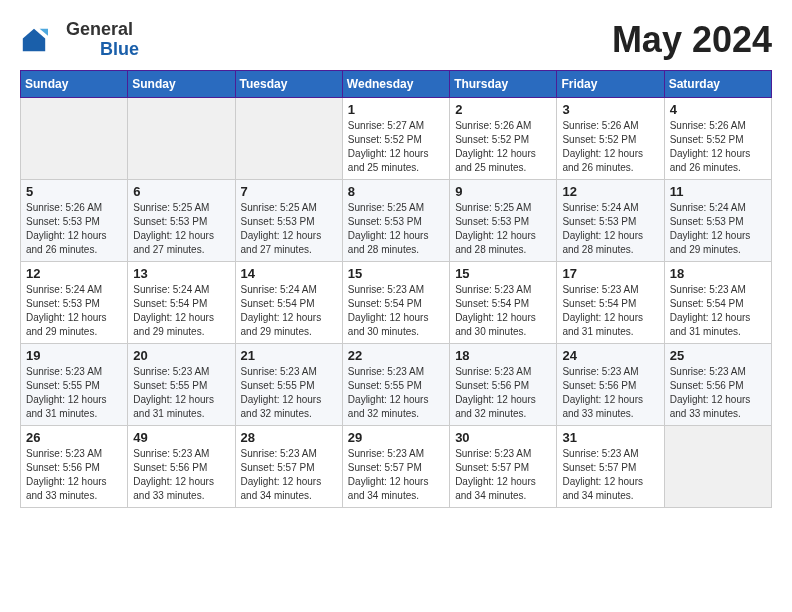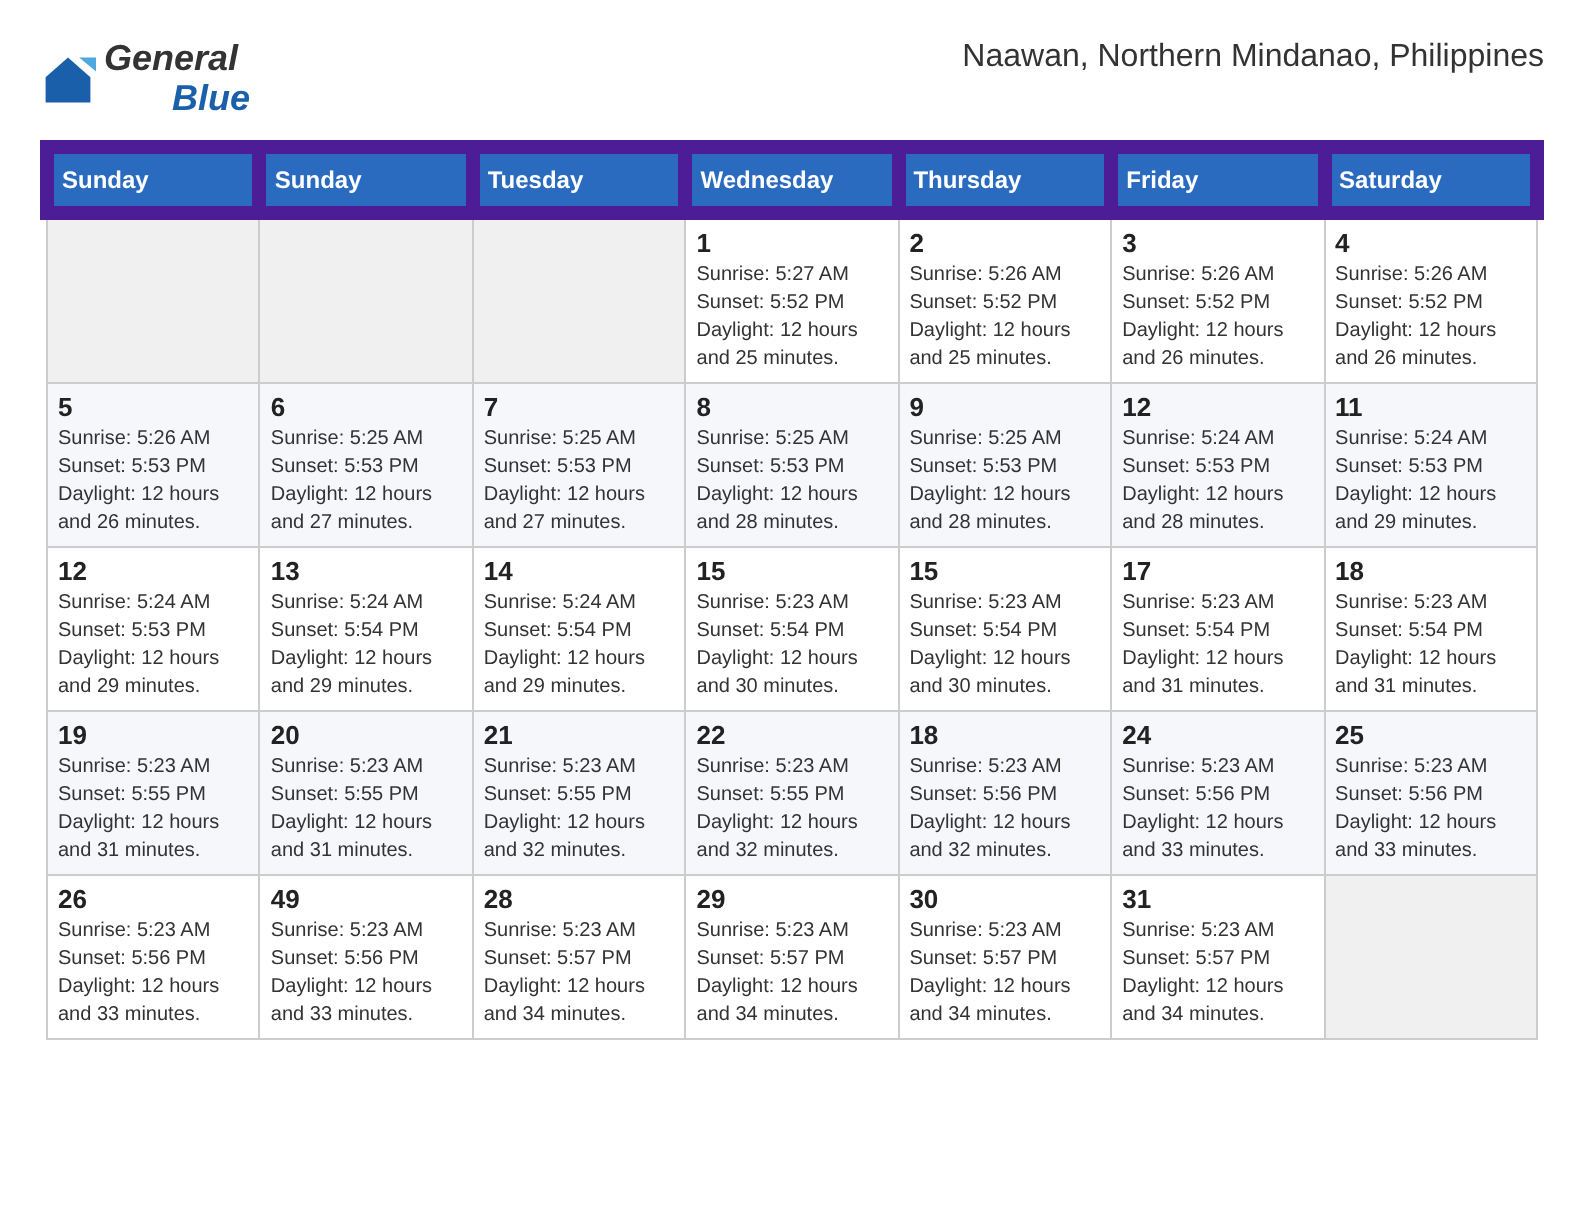--- a/index.html
+++ b/index.html
@@ -12,22 +12,21 @@
     }
     .header-area {
       display: flex;
       justify-content: space-between;
       align-items: flex-start;
       margin-bottom: 10px;
     }
     .logo {
       display: flex;
       align-items: center;
-      gap: 4px;
-      font-style: italic;
+      gap: 18px;
     }
     .logo-text {
       font-size: 18px;
       font-weight: bold;
       line-height: 1.1;
     }
     .logo-general { color: #333; }
     .logo-blue { color: #1a5faa; margin-left: 34px; }
     .logo-icon {
       width: 28px;
@@ -52,21 +51,21 @@
       border-collapse: collapse;
       table-layout: fixed;
     }
     th {
       background: #2a6bbf;
       color: white;
       font-size: 12px;
       font-weight: bold;
       padding: 6px 4px;
       text-align: left;
-      border: 7px solid #4c1d95;
+      border: 1px solid #4c1d95;
     }
     td {
       border: 1px solid #ccc;
       vertical-align: top;
       padding: 4px 5px;
       font-size: 10.5px;
       color: #333;
       background: #fff;
       height: 80px;
     }
@@ -96,21 +95,21 @@
     <svg class="logo-icon" viewBox="0 0 40 40" width="40" height="40">
       <polygon points="20,4 36,18 36,36 4,36 4,18" fill="#1a5faa"></polygon>
       <polygon points="28,4 40,14 40,4" fill="#4ea8de"></polygon>
     </svg>
     <div class="logo-text">
       <span class="logo-general">General</span><br>
       <span class="logo-blue">Blue</span>
     </div>
   </div>
   <div class="title-area">
-    <div class="location-title">Naawan, Northern Mindanao, Philippines</div>
+    <div class="month-title">May 2024</div>
   </div>
 </div>
 
 <table>
   <thead>
     <tr>
     <th>Sunday</th>
         <th>Sunday</th>
         <th>Tuesday</th>
         <th>Wednesday</th>

